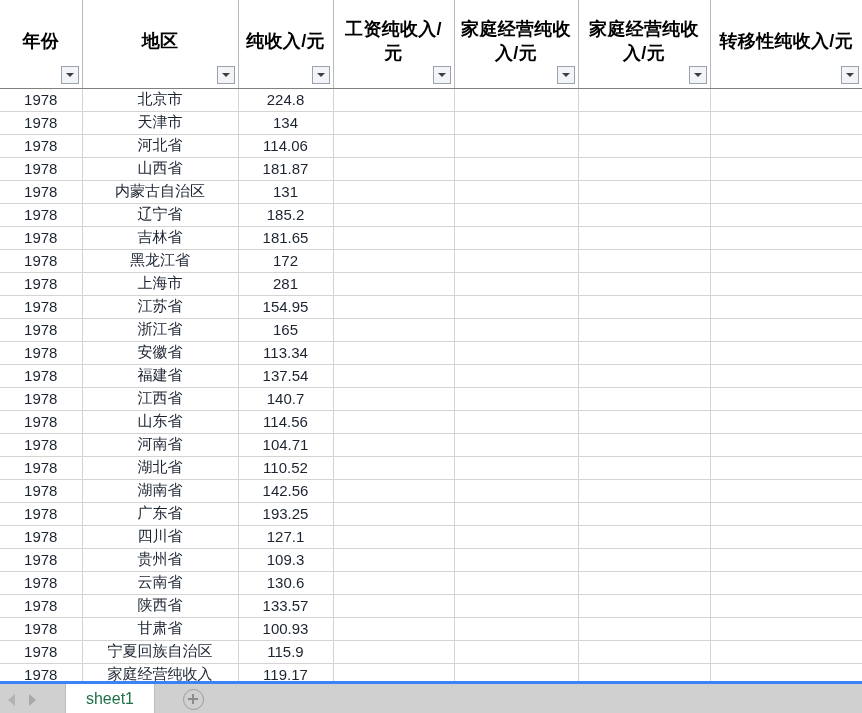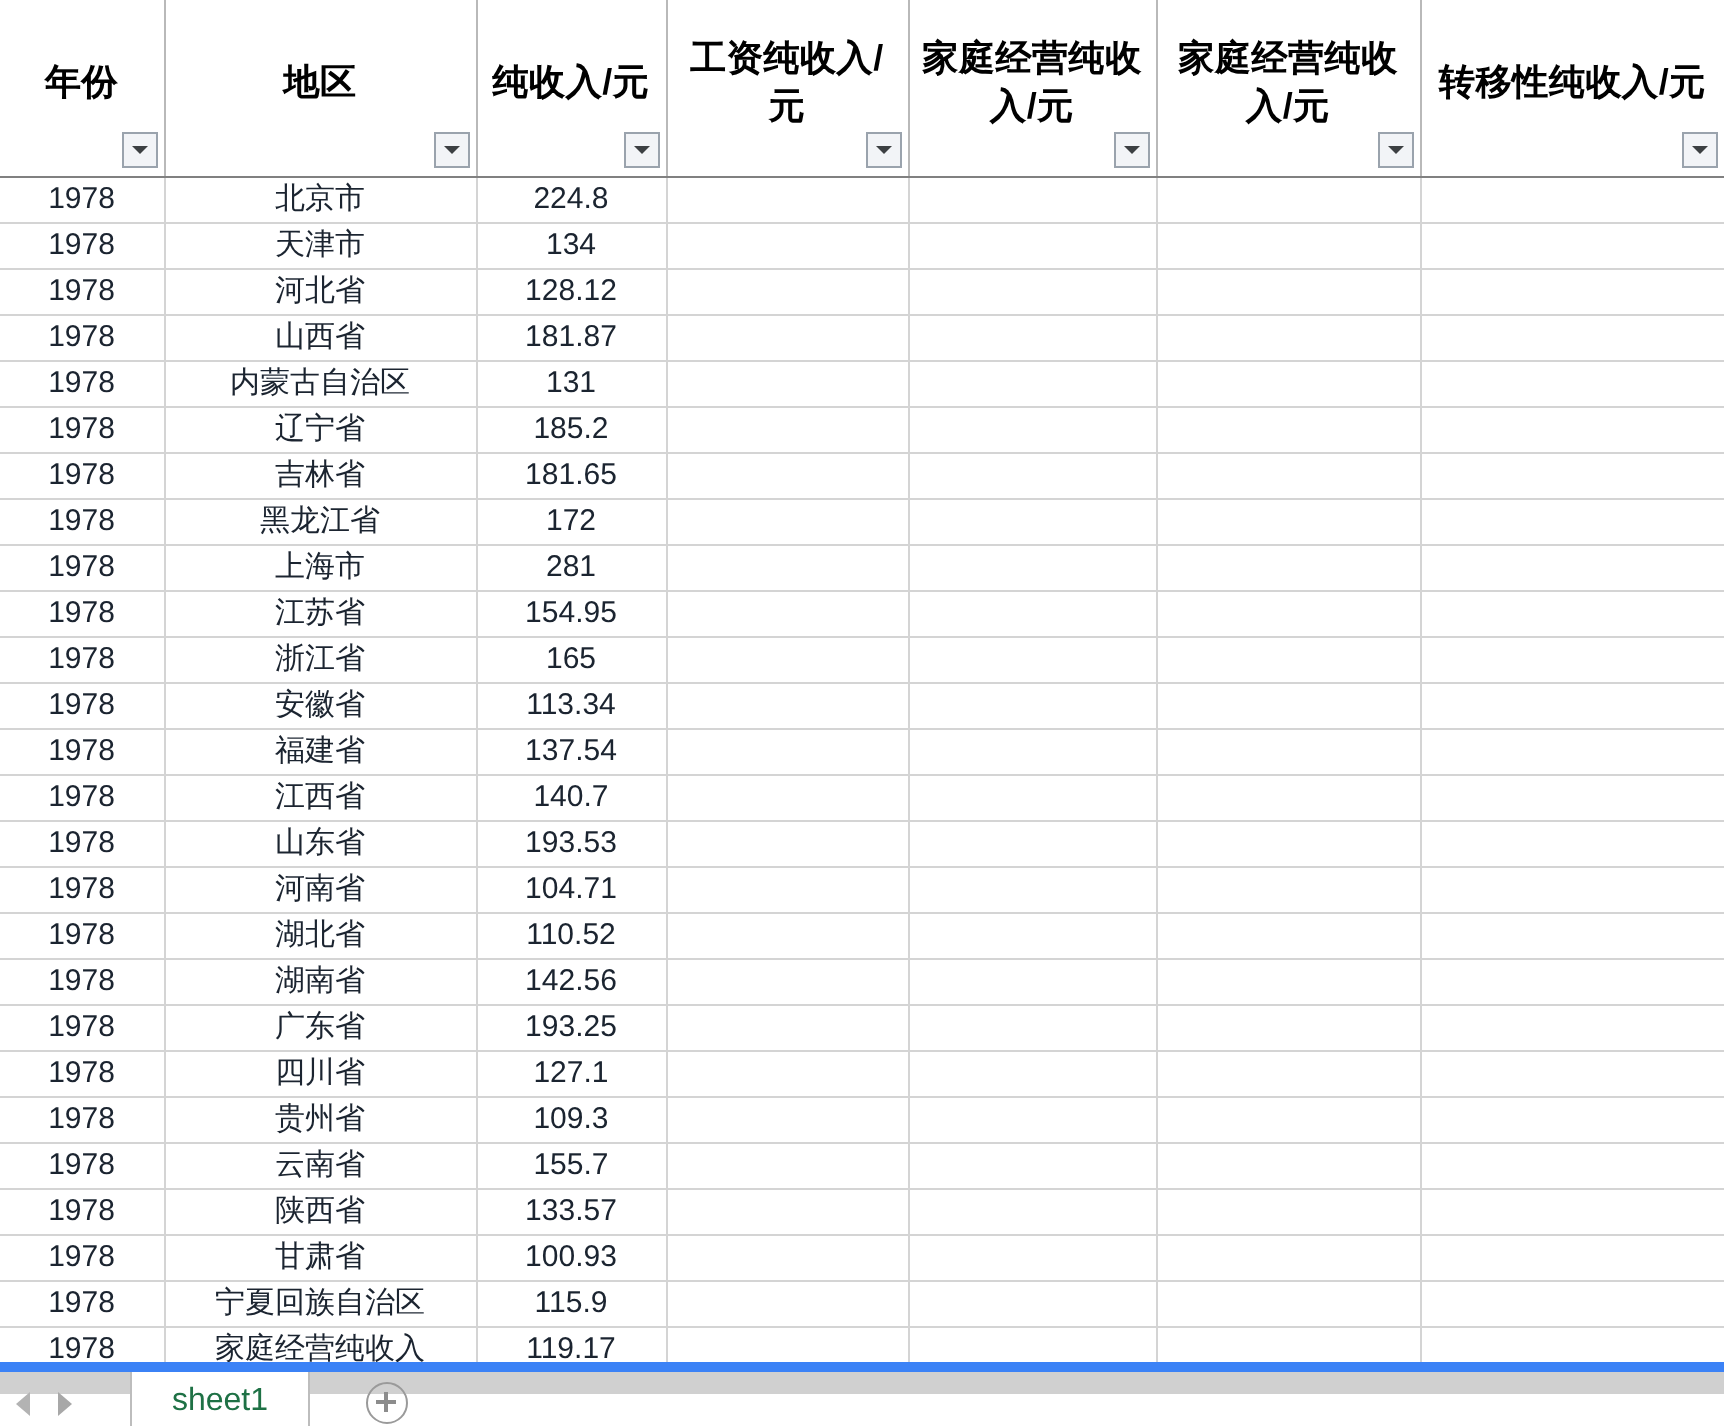--- a/index.html
+++ b/index.html
@@ -112,23 +112,23 @@
   }
   tbody td:last-child { border-right: none; }
   tbody td.blank { color: transparent; }
 
   
   .tabbar {
     position: absolute;
     left: 0;
     top: 681px;
     width: 862px;
-    height: 16px;
+    height: 32px;
     background: #d0d0d0;
-    border-top: 5px solid #3b82f6;
+    border-top: 3px solid #3b82f6;
     box-sizing: border-box;
   }
   .tabbar-inner {
     position: relative;
     width: 100%;
     height: 100%;
   }
 
   .nav-arrows {
     position: absolute;
@@ -278,21 +278,21 @@
             <td>天津市</td>
             <td>134</td>
             <td class="blank"></td>
             <td class="blank"></td>
             <td class="blank"></td>
             <td class="blank"></td>
           </tr>
           <tr>
             <td>1978</td>
             <td>河北省</td>
-            <td>128.12</td>
+            <td>114.06</td>
             <td class="blank"></td>
             <td class="blank"></td>
             <td class="blank"></td>
             <td class="blank"></td>
           </tr>
           <tr>
             <td>1978</td>
             <td>山西省</td>
             <td>181.87</td>
             <td class="blank"></td>
@@ -386,21 +386,21 @@
             <td>江西省</td>
             <td>140.7</td>
             <td class="blank"></td>
             <td class="blank"></td>
             <td class="blank"></td>
             <td class="blank"></td>
           </tr>
           <tr>
             <td>1978</td>
             <td>山东省</td>
-            <td>193.53</td>
+            <td>114.56</td>
             <td class="blank"></td>
             <td class="blank"></td>
             <td class="blank"></td>
             <td class="blank"></td>
           </tr>
           <tr>
             <td>1978</td>
             <td>河南省</td>
             <td>104.71</td>
             <td class="blank"></td>
@@ -449,21 +449,21 @@
             <td>贵州省</td>
             <td>109.3</td>
             <td class="blank"></td>
             <td class="blank"></td>
             <td class="blank"></td>
             <td class="blank"></td>
           </tr>
           <tr>
             <td>1978</td>
             <td>云南省</td>
-            <td>155.7</td>
+            <td>130.6</td>
             <td class="blank"></td>
             <td class="blank"></td>
             <td class="blank"></td>
             <td class="blank"></td>
           </tr>
           <tr>
             <td>1978</td>
             <td>陕西省</td>
             <td>133.57</td>
             <td class="blank"></td>

